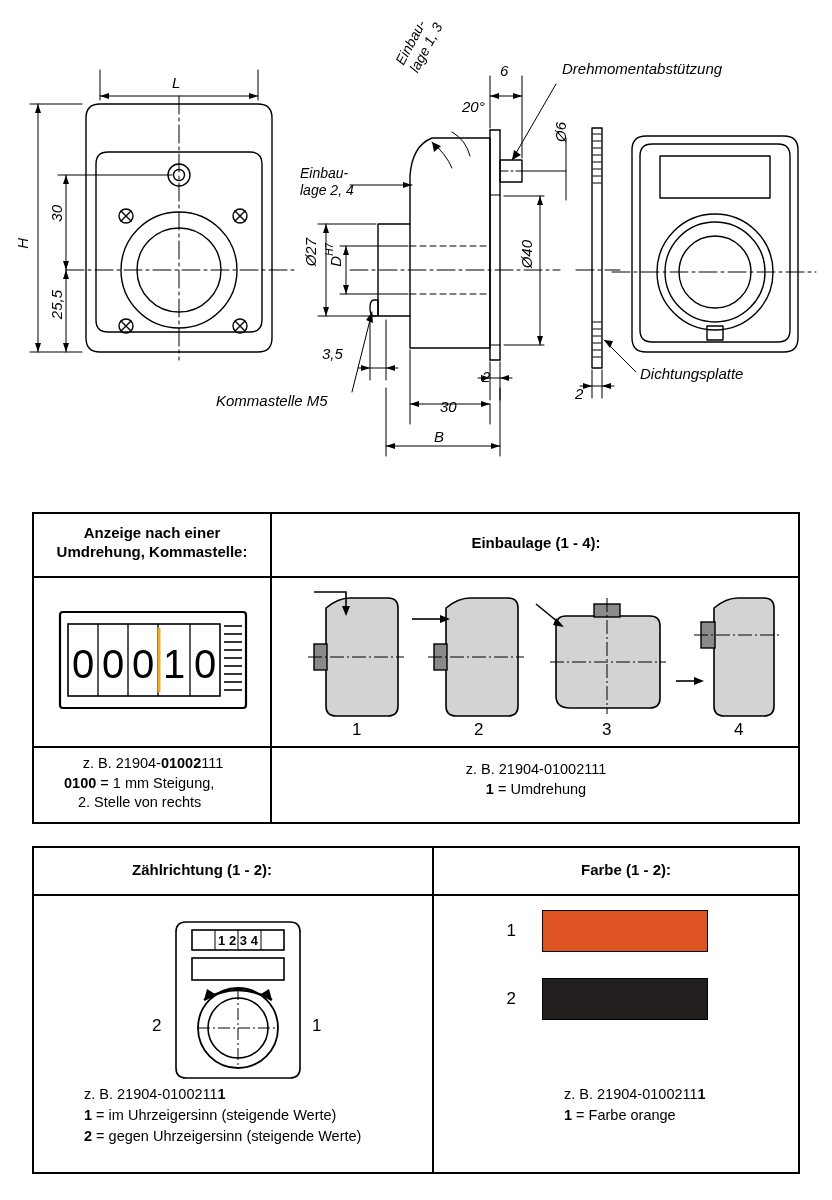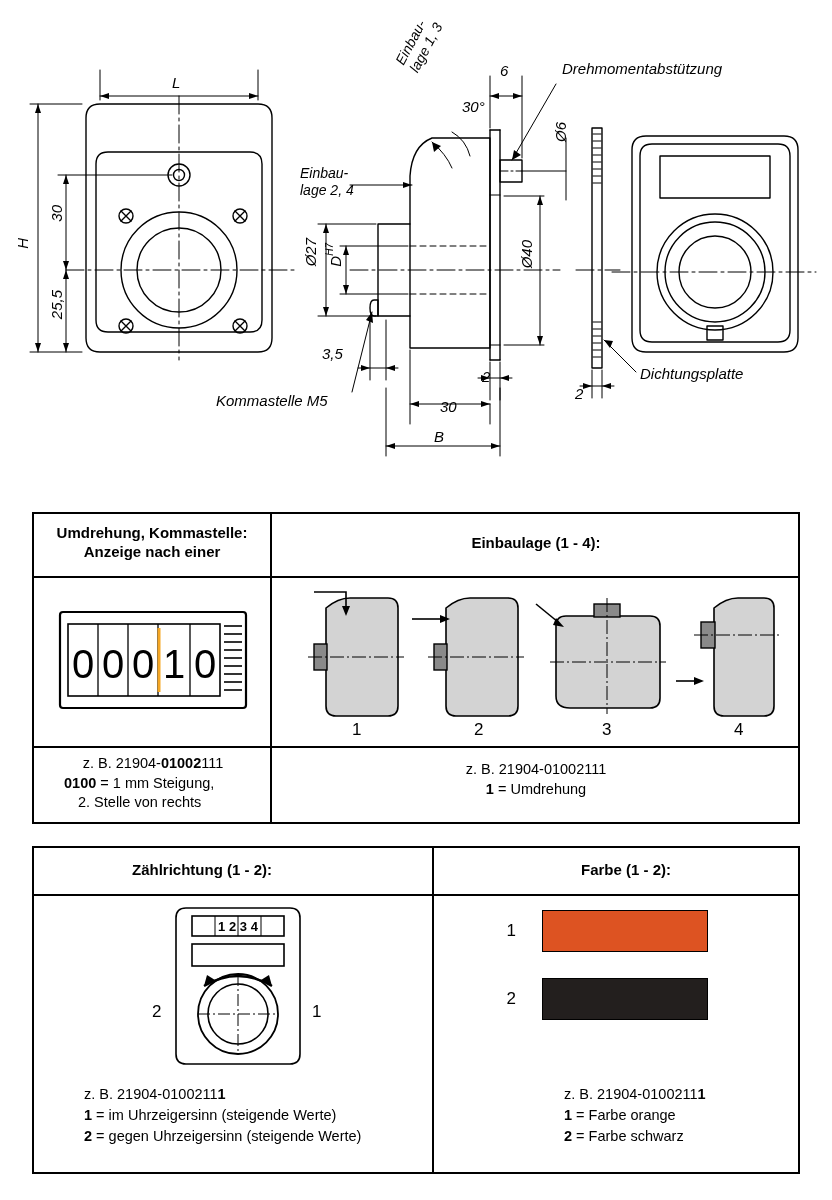--- a/index.html
+++ b/index.html
@@ -280,21 +280,21 @@
     <span class="lbl" style="left:392px; top:60px; transform:rotate(-62deg); transform-origin: left top; font-size:14px; line-height:1.15;">
       <span>Einbau-</span><br>
       <span>lage 1, 3</span>
     </span>
 
     <span class="lbl" style="left:300px; top:165px; font-size:14px; line-height:1.2;">
       <span>Einbau-</span><br>
       <span>lage 2, 4</span>
     </span>
 
-    <span class="lbl" style="left:462px; top:98px;">30°</span>
+    <span class="lbl" style="left:462px; top:98px;">20°</span>
     <span class="lbl" style="left:500px; top:62px;">6</span>
     <span class="lbl up" style="left:552px; top:122px;">Ø6</span>
     <span class="lbl" style="left:562px; top:60px; font-style:italic;">Drehmomentabstützung</span>
 
     <span class="lbl up" style="left:302px; top:238px;">Ø27</span>
     <span class="lbl up" style="left:324px; top:243px;"><span>D</span><sup style="font-size:10px">H7</sup></span>
     <span class="lbl up" style="left:518px; top:240px;">Ø40</span>
 
     <span class="lbl" style="left:322px; top:345px;">3,5</span>
     <span class="lbl" style="left:482px; top:368px;">2</span>
@@ -308,22 +308,22 @@
 
   <div class="tblbox" style="left:32px; top:512px; width:768px; height:312px;">
 
     <div class="divider-v" style="left:236px;"></div>
 
     <div class="divider-h" style="top:62px;"></div>
 
     <div class="divider-h" style="top:232px;"></div>
 
     <div class="th" style="position:absolute; left:0; top:10px; width:236px;">
+      <div>Anzeige nach einer</div>
       <div>Umdrehung, Kommastelle:</div>
-      <div>Anzeige nach einer</div>
     </div>
 
     <div class="th" style="position:absolute; left:238px; top:20px; width:528px;">Einbaulage (1 - 4):</div>
 
     <div style="position:absolute; left:24px; top:82px; width:190px; height:130px;">
       <svg width="190" height="130" viewBox="0 0 190 130">
         <rect x="2" y="16" width="186" height="96" fill="#fff" stroke="#000" stroke-width="2.2" rx="3"></rect>
         <rect x="10" y="28" width="152" height="72" fill="#fff" stroke="#000" stroke-width="1.6"></rect>
         <g stroke="#000" stroke-width="1.3" fill="none">
           <line x1="40" y1="28" x2="40" y2="100"></line>
@@ -416,21 +416,21 @@
   </div>
 
   <div class="tblbox" style="left:32px; top:846px; width:768px; height:328px;">
 
     <div class="divider-v" style="left:398px;"></div>
     <div class="divider-h" style="top:46px;"></div>
 
     <div class="th" style="position:absolute; left:0; top:13px; width:336px;">Zählrichtung (1 - 2):</div>
     <div class="th" style="position:absolute; left:409px; top:13px; width:366px;">Farbe (1 - 2):</div>
 
-    <div style="position:absolute; left:100px; top:54px; width:210px; height:170px;">
+    <div style="position:absolute; left:100px; top:68px; width:210px; height:170px;">
       <svg width="210" height="170" viewBox="0 0 210 170">
         <path d="M52 6 L156 6 Q166 6 166 16 L166 152 Q166 162 156 162 L52 162 Q42 162 42 152 L42 16 Q42 6 52 6 Z" fill="#fff" stroke="#000" stroke-width="1.6"></path>
         <rect x="58" y="14" width="92" height="20" fill="#fff" stroke="#000" stroke-width="1.6"></rect>
         <g stroke="#000" stroke-width="1">
           <line x1="81" y1="14" x2="81" y2="34"></line>
           <line x1="104" y1="14" x2="104" y2="34"></line>
           <line x1="127" y1="14" x2="127" y2="34"></line>
         </g>
         <rect x="58" y="42" width="92" height="22" fill="#fff" stroke="#000" stroke-width="1.6"></rect>
         <circle cx="104" cy="112" r="40" fill="#fff" stroke="#000" stroke-width="1.8"></circle>
@@ -461,17 +461,16 @@
       </div>
       <div class="colorrow">
         <span class="colornum">2</span>
         <span class="swatch" id="sw1" style="width: 166px; height: 42px; background: rgb(35, 31, 30);"></span>
       </div>
     </div>
 
     <div style="position:absolute; left:530px; top:236px; width:250px; font-size:14.5px; line-height:1.45;">
       <div><span>z. B.  21904-0100211</span><b>1</b></div>
       <div><b>1</b><span> = Farbe orange</span></div>
-      <div><b>2</b><span> = Farbe schwarz</span></div>
     </div>
   </div>
 
 </div>
 
 </body></html>

